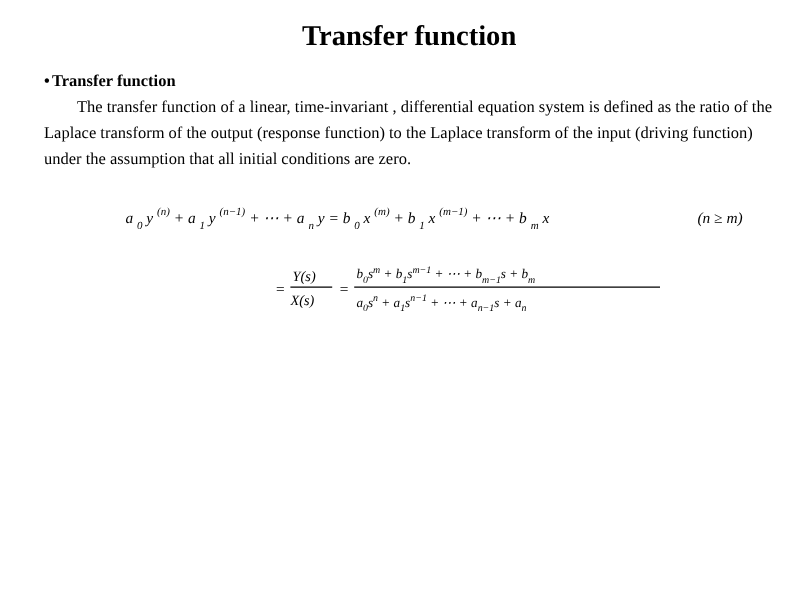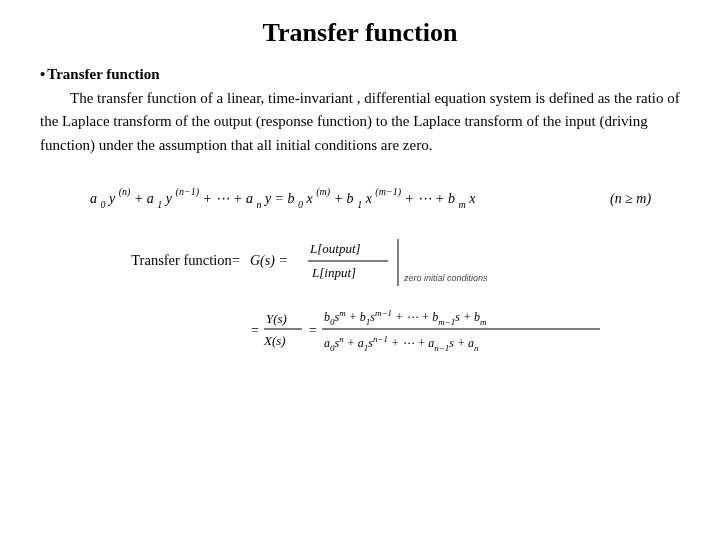--- a/index.html
+++ b/index.html
@@ -8,21 +8,21 @@
       height: 540px;
       background: #ffffff;
       font-family: 'Times New Roman', Times, serif;
       font-size: 15px;
       color: #000;
       overflow: hidden;
     }
     .page {
       width: 720px;
       height: 540px;
-      padding: 10px 40px 10px 40px;
+      padding: 10px 16px 10px 40px;
     }
     h1 {
       text-align: center;
       font-size: 26px;
       font-weight: bold;
       margin-bottom: 18px;
       margin-top: 8px;
     }
     .bullet-heading {
       font-size: 15px;
@@ -109,34 +109,20 @@
         <tspan dy="-5">x</tspan>
       </text>
       <text x="530" y="38" font-family="Times New Roman, serif" font-size="14" font-style="italic">
         (n ≥ m)
       </text>
     </svg>
   </div>
 
   <div class="transfer-fn-area">
 
-    <div class="tf-row">
-      <span class="tf-label">Transfer function=</span>
-      <svg width="380" height="60" viewBox="0 0 380 60" xmlns="http://www.w3.org/2000/svg">
-
-        <text x="0" y="34" font-family="Times New Roman, serif" font-size="14" font-style="italic">G(s) =</text>
-
-        <text x="60" y="22" font-family="Times New Roman, serif" font-size="13" font-style="italic">L[output]</text>
-        <line x1="58" y1="30" x2="138" y2="30" stroke="black" stroke-width="1"></line>
-        <text x="62" y="46" font-family="Times New Roman, serif" font-size="13" font-style="italic">L[input]</text>
-
-        <line x1="148" y1="8" x2="148" y2="55" stroke="black" stroke-width="1"></line>
-        <text x="154" y="50" font-family="Arial, sans-serif" font-size="9" font-style="italic" fill="#444">zero initial conditions</text>
-      </svg>
-    </div>
 
     <div class="tf-row">
       <span class="tf-label" style="min-width:140px;"></span>
       <svg width="420" height="65" viewBox="0 0 420 65" xmlns="http://www.w3.org/2000/svg">
 
         <text x="0" y="36" font-family="Times New Roman, serif" font-size="14" font-style="italic">=</text>
 
         <text x="16" y="24" font-family="Times New Roman, serif" font-size="13" font-style="italic">Y(s)</text>
         <line x1="14" y1="30" x2="52" y2="30" stroke="black" stroke-width="1"></line>
         <text x="14" y="46" font-family="Times New Roman, serif" font-size="13" font-style="italic">X(s)</text>

